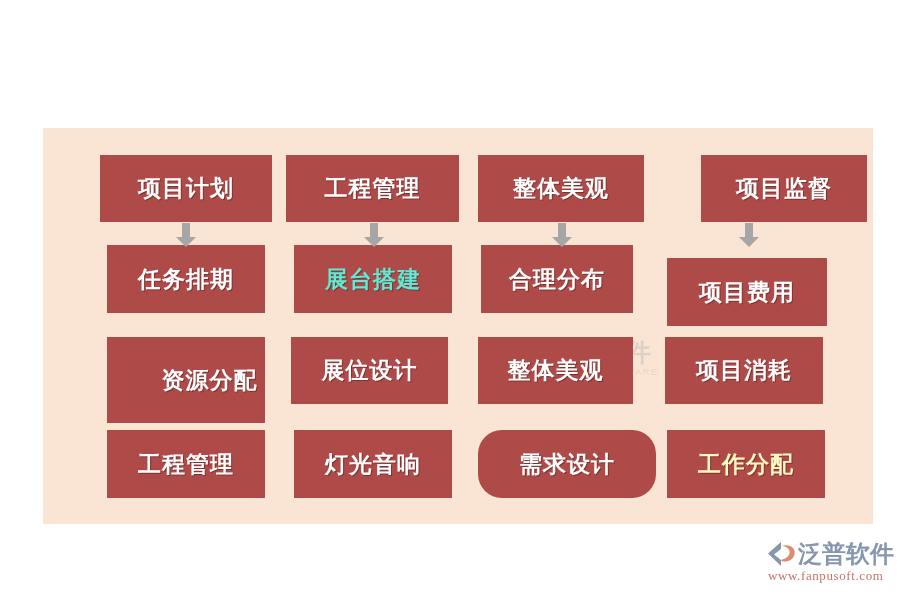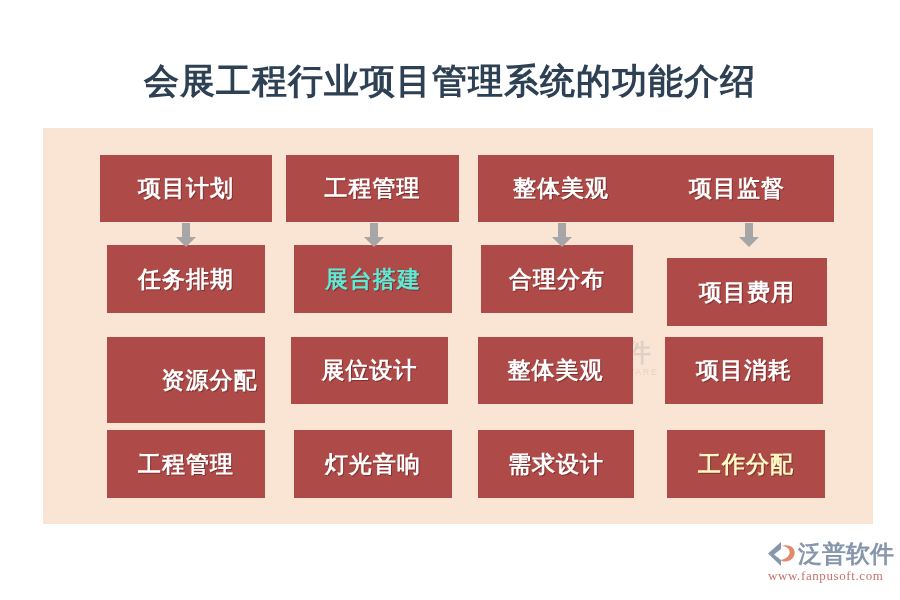--- a/index.html
+++ b/index.html
@@ -145,21 +145,20 @@
     color: #c9736a;
     white-space: nowrap;
     font-family: "Liberation Serif", "DejaVu Serif", serif;
   }
 </style>
 </head>
 <body>
 
 <div id="stage">
 
-  <div id="page-title">会展工程行业项目管理系统的功能介绍</div>
 
   <div id="panel">
 
     <div id="panel-watermark">
       <span class="wm-mark">
         <svg viewBox="0 0 42 34" width="42" height="34" aria-hidden="true">
           <path d="M3 17 L19 3 L19 12 L10 19 L19 26 L19 33 Z" fill="#9aa3ac"></path>
           <path d="M20 8 C30 5 38 10 36 18 C34 26 24 29 19 25 C26 24 31 19 30 14 C29 10 25 8 20 8 Z" fill="#d98f7c"></path>
         </svg>
       </span>
@@ -202,27 +201,27 @@
         </svg></div>
       <div class="node-box" style="left: 478px; top: 155px; width: 166px; height: 67px; background: rgb(174, 74, 72);">
         <span class="node-label" style="color: rgb(255, 255, 255);">整体美观</span>
       </div>
       <div class="node-box" style="left: 481px; top: 245px; width: 152px; height: 68px; background: rgb(174, 74, 72);">
         <span class="node-label" style="color: rgb(255, 255, 255);">合理分布</span>
       </div>
       <div class="node-box" style="left: 478px; top: 337px; width: 155px; height: 67px; background: rgb(174, 74, 72);">
         <span class="node-label" style="color: rgb(255, 255, 255);">整体美观</span>
       </div>
-      <div class="node-box" style="left: 478px; top: 430px; width: 156px; height: 68px; background: rgb(174, 74, 72);">
+      <div class="node-box" style="left: 478px; top: 430px; width: 178px; height: 68px; background: rgb(174, 74, 72); border-radius: 24px;">
         <span class="node-label" style="color: rgb(255, 255, 255);">需求设计</span>
       </div>
       <div class="flow-arrow" style="left: 551px; top: 223px;"><svg viewBox="0 0 22 25" width="22" height="25" aria-hidden="true">
           <path d="M7 0 L15 0 L15 14 L21 14 L11 24 L1 14 L7 14 Z" fill="#a6a6a6"></path>
         </svg></div>
-      <div class="node-box" style="left: 640px; top: 155px; width: 194px; height: 67px; background: rgb(174, 74, 72);">
+      <div class="node-box" style="left: 701px; top: 155px; width: 166px; height: 67px; background: rgb(174, 74, 72);">
         <span class="node-label" style="color: rgb(255, 255, 255);">项目监督</span>
       </div>
       <div class="node-box" style="left: 667px; top: 258px; width: 160px; height: 68px; background: rgb(174, 74, 72);">
         <span class="node-label" style="color: rgb(255, 255, 255);">项目费用</span>
       </div>
       <div class="node-box" style="left: 665px; top: 337px; width: 158px; height: 67px; background: rgb(174, 74, 72);">
         <span class="node-label" style="color: rgb(255, 255, 255);">项目消耗</span>
       </div>
       <div class="node-box" style="left: 667px; top: 430px; width: 158px; height: 68px; background: rgb(174, 74, 72);">
         <span class="node-label" style="color: #fef9c3;">工作分配</span>

